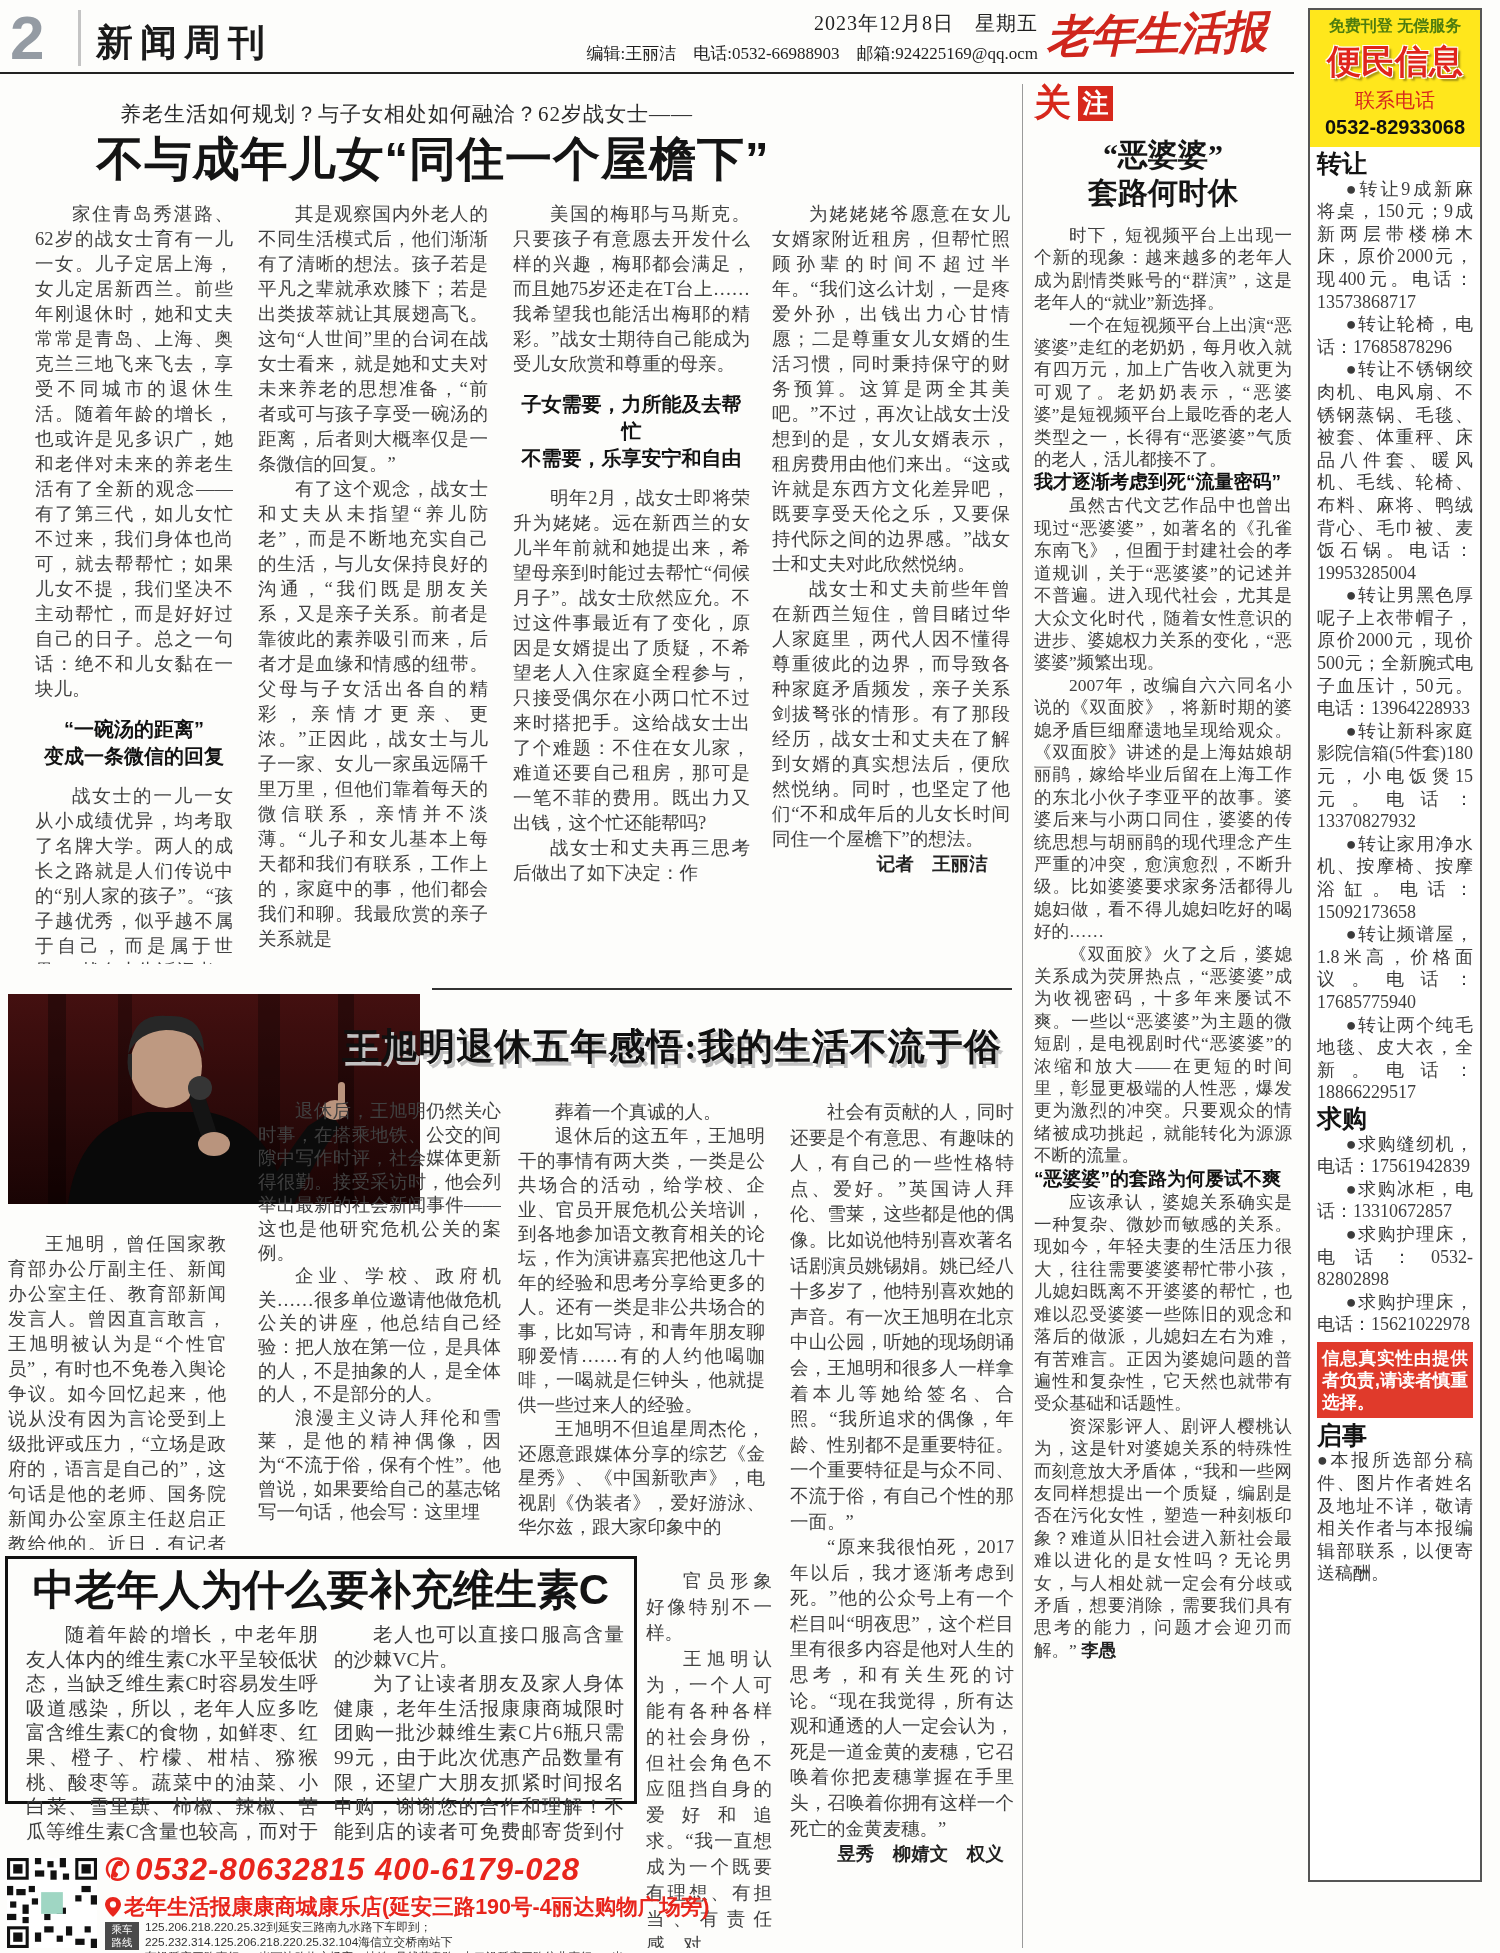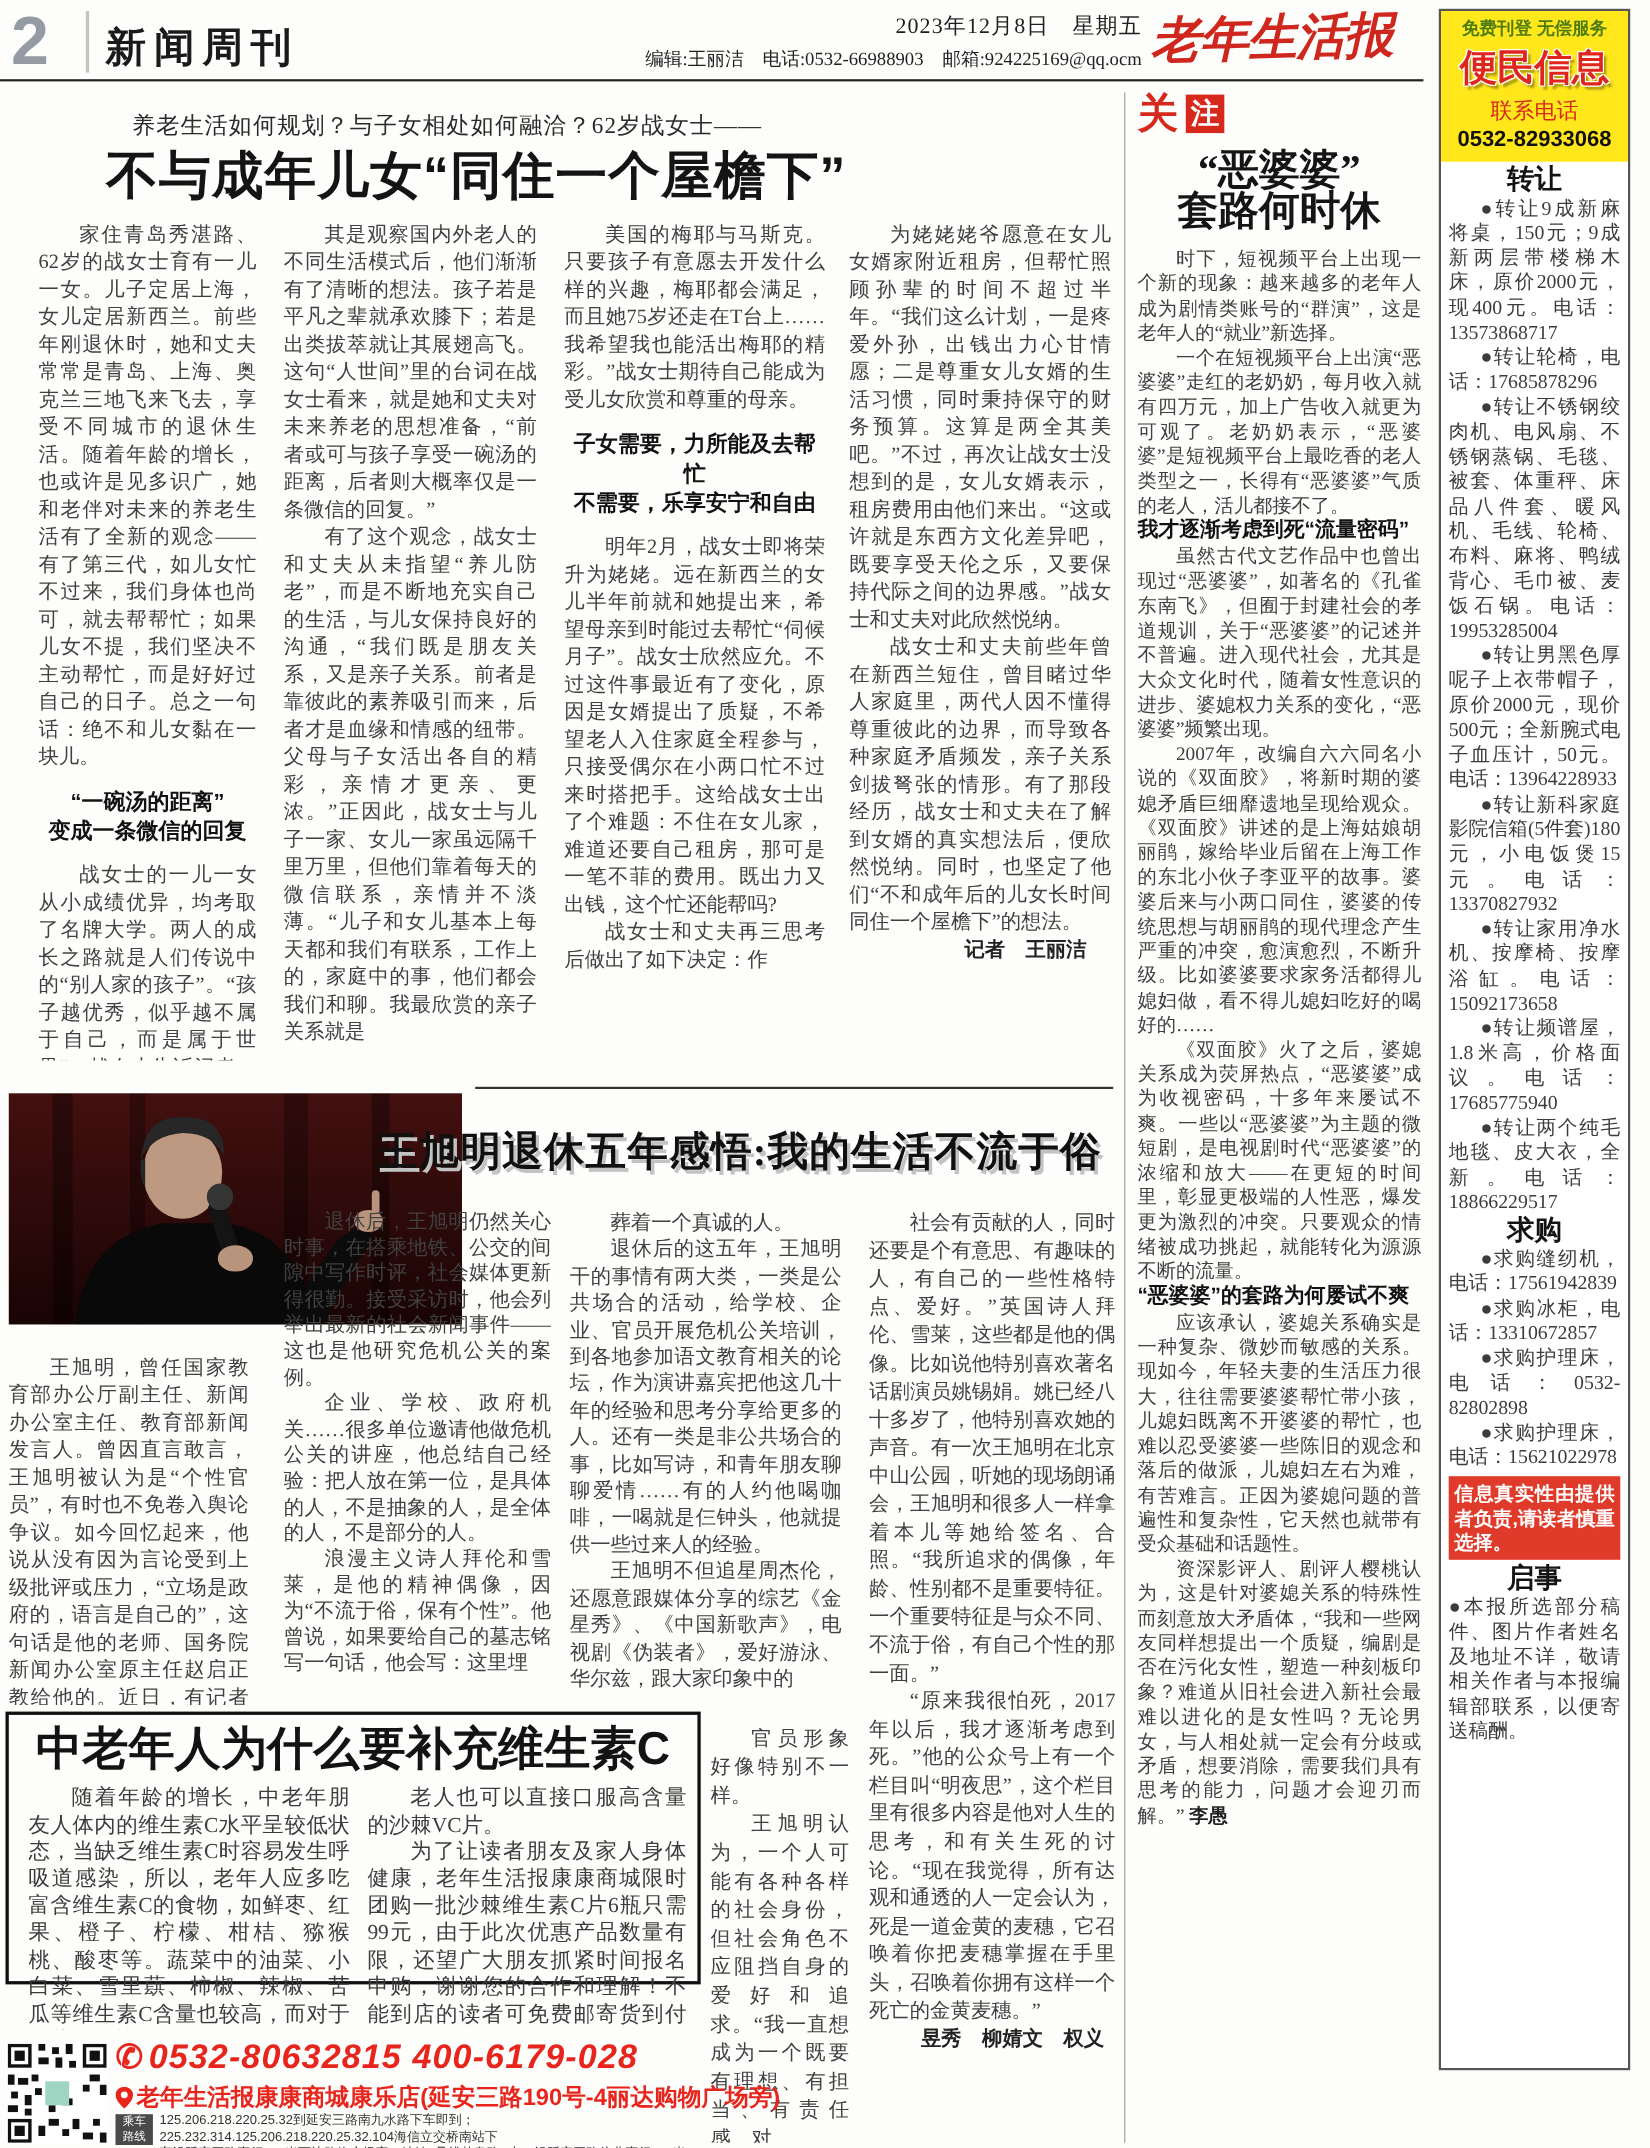--- a/index.html
+++ b/index.html
@@ -27,21 +27,21 @@
   .kicker{left:120px;top:100px;font-size:21px;color:#2a2a2a;letter-spacing:1px;}
   .main-headline{left:80px;top:128px;width:706px;text-align:center;font-family:"Liberation Sans",sans-serif;
                  font-weight:900;font-size:47px;color:#141414;letter-spacing:1px;}
   
   .divider-v{left:1022px;top:84px;width:1px;height:1864px;background:#9a9a9a;}
   .focus-strip{left:1034px;top:78px;width:258px;height:1872px;overflow:hidden;}
   .focus-label{display:flex;align-items:center;gap:7px;margin-bottom:8px;}
   .focus-label .zh1{font-family:"Liberation Sans",sans-serif;font-weight:900;font-size:37px;color:#d7281c;}
   .focus-label .zh2{display:inline-block;width:35px;height:35px;background:#d7281c;color:#fff;text-align:center;
                     line-height:35px;font-family:"Liberation Sans",sans-serif;font-weight:900;font-size:26px;}
-  .focus-title{text-align:center;font-weight:900;font-size:37px;line-height:38px;color:#151515;margin:2px 0 12px 0;}
+  .focus-title{text-align:center;font-weight:900;font-size:30px;line-height:38px;color:#151515;margin:2px 0 12px 0;}
   .focus-strip .body{font-size:17.5px;line-height:22.4px;text-align:justify;color:#404040;}
   .focus-strip .body p{margin:0;text-indent:2em;}
   .focus-sub{font-family:"Liberation Sans",sans-serif;font-weight:700;font-size:19px;color:#121212;
              margin:11px 0;text-indent:0 !important;line-height:24px;}
   .focus-byl{font-weight:700;color:#222;}
   
   .rule2{left:432px;top:988px;width:580px;height:2px;background:#333;}
   .photo{left:8px;top:994px;width:412px;height:210px;overflow:hidden;background:#1d0707;}
   .wang-headline{left:330px;top:1022px;width:684px;text-align:center;font-weight:900;font-size:37px;color:#101010;
                  text-shadow:3px 4px 0 #c2c2c2;letter-spacing:1px;}
@@ -66,21 +66,21 @@
   .route-text{margin-left:40px;font-family:"Liberation Sans",sans-serif;font-size:11.8px;line-height:15px;color:#333;}
   
   .classifieds{left:1308px;top:8px;width:174px;height:1874px;border:2px solid #555;box-sizing:border-box;overflow:hidden;background:#fff;}
   .cl-head{background:#ffe71c;text-align:center;padding:6px 2px 8px 2px;}
   .cl-tagline{font-family:"Liberation Sans",sans-serif;font-weight:700;font-size:16px;color:#4d7c0f;}
   .cl-title{font-family:"Liberation Sans",sans-serif;font-weight:900;font-size:34px;color:#e0251c;margin:2px 0;
             text-shadow:-1px -1px 0 #fff,1px -1px 0 #fff,-1px 1px 0 #fff,1px 1px 0 #fff,3px 3px 2px rgba(0,0,0,.35);}
   .cl-contact{font-size:20px;color:#d7281c;margin-top:2px;}
   .cl-phone{font-family:"Liberation Sans",sans-serif;font-weight:700;font-size:20px;color:#111;margin-top:2px;}
   .cl-body{padding:2px 7px;font-size:18px;line-height:22.6px;text-align:justify;color:#3c3c3c;}
-  .cl-section{font-family:"Liberation Sans",sans-serif;font-weight:700;font-size:25px;color:#131313;text-align:center;margin:3px 0;}
+  .cl-section{font-family:"Liberation Sans",sans-serif;font-weight:700;font-size:25px;color:#131313;margin:3px 0;}
   .cl-body p.ad{margin:0;text-indent:1.6em;}
   .cl-notice{background:#e03a2b;color:#fff;font-family:"Liberation Sans",sans-serif;font-weight:700;
              font-size:17.5px;line-height:22px;padding:5px 5px;margin:6px 0;text-align:justify;}
   .cl-body p.plain{margin:0;text-indent:0;}
 </style>
 </head>
 <body>
 
 <div class="page">
 

